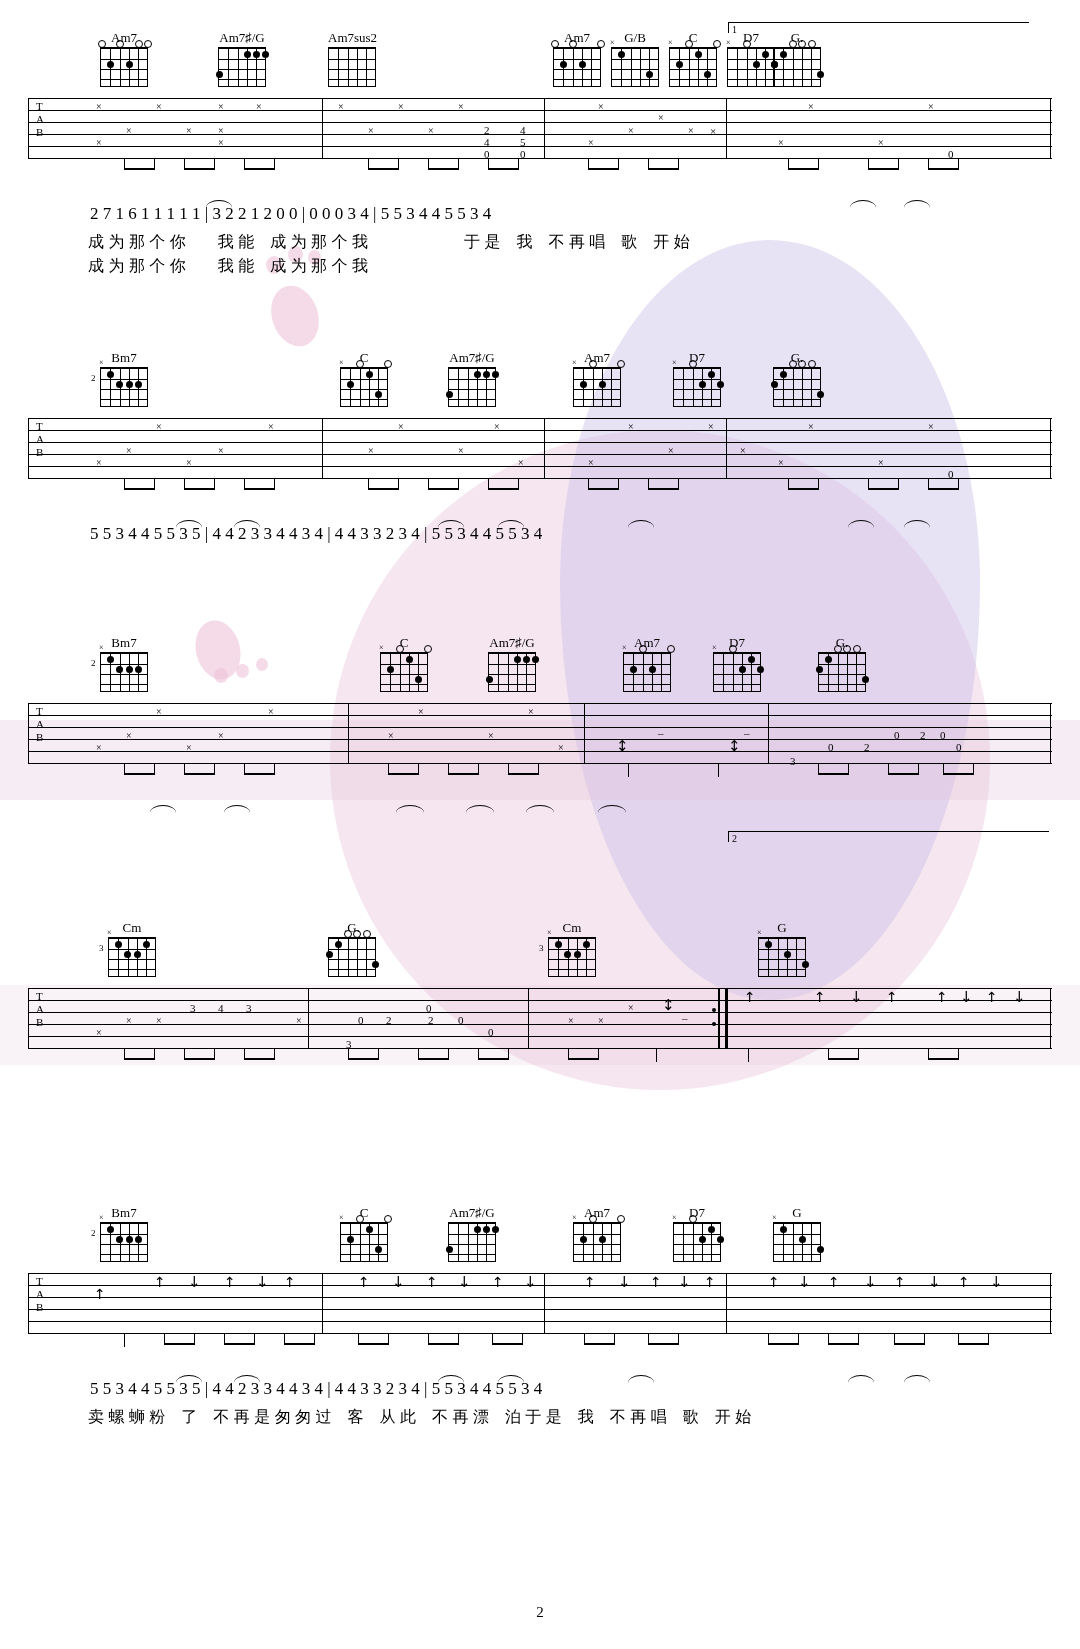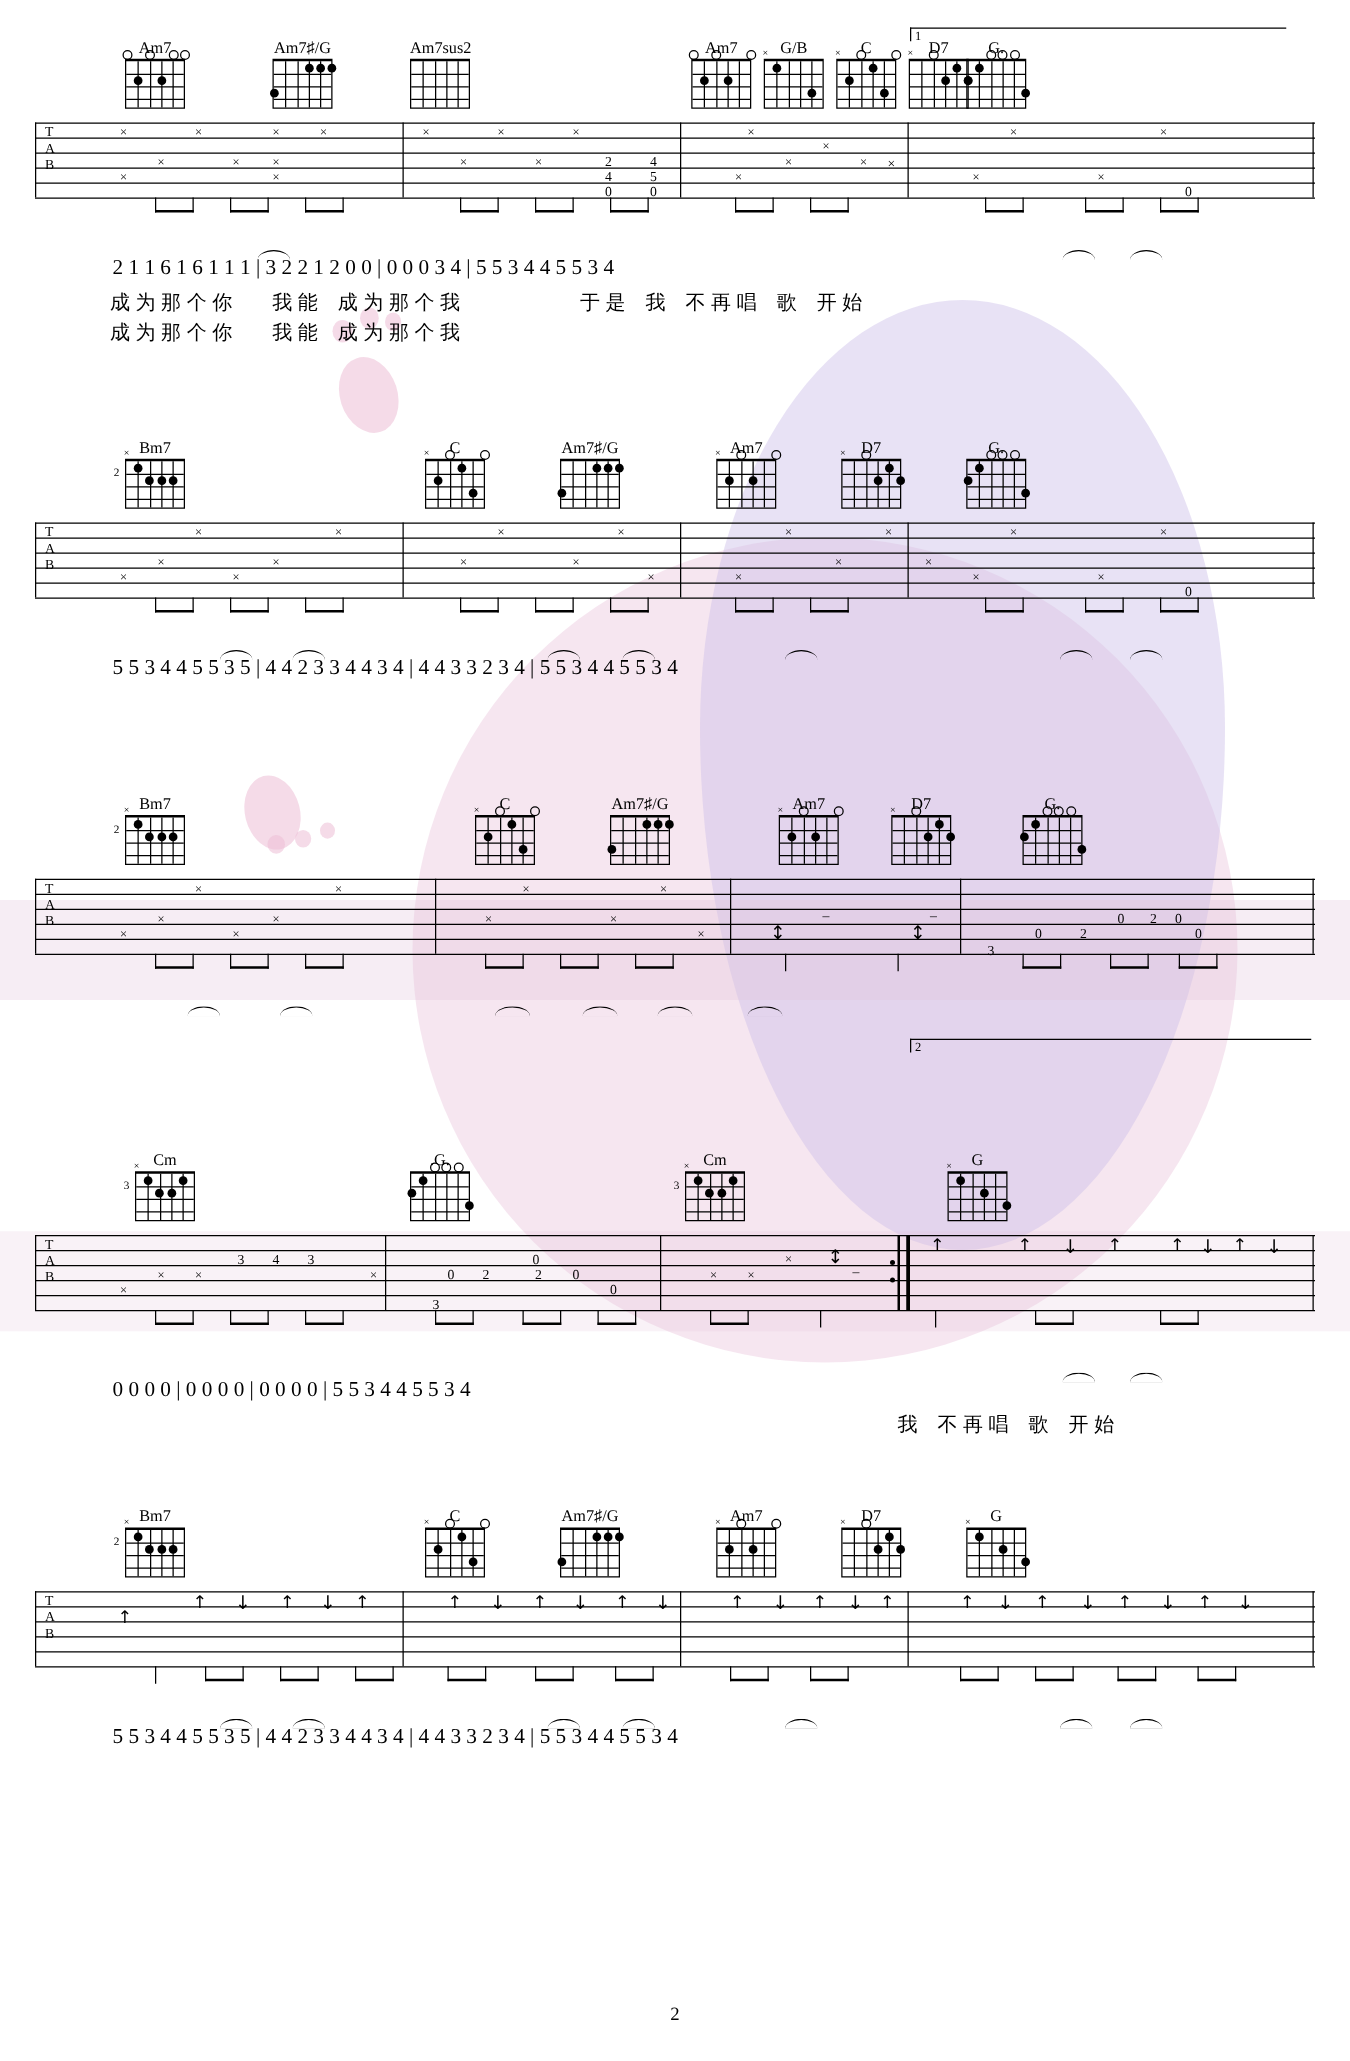--- a/index.html
+++ b/index.html
@@ -307,21 +307,21 @@
       <div class="beam" style="left:760px;top:70px;width:31px"></div>
       <div class="stem" style="left:840px;top:60px;height:12px"></div>
         <div class="stem" style="left:870px;top:60px;height:12px"></div>
       <div class="beam" style="left:840px;top:70px;width:31px"></div>
       <div class="stem" style="left:900px;top:60px;height:12px"></div>
         <div class="stem" style="left:930px;top:60px;height:12px"></div>
       <div class="beam" style="left:900px;top:70px;width:31px"></div>
     </div>
 
     <div class="lyr" style="margin-top:32px;">
-      <div class="jianpu" style="left:62px;top:0">2 1 1 6 1 6   1 1 1 | 3 2 2 1 2 0   0  |  0  0  0  3 4 | 5  5 3 4 4 5 5 3 4</div>
+      <div class="jianpu" style="left:62px;top:0">2 7 1 6 1 1   1 1 1 | 3 2 2 1 2 0   0  |  0  0  0  3 4 | 5  5 3 4 4 5 5 3 4</div>
       <div class="lyric" style="left:60px;top:28px">成 为 那 个 你　　我 能　成 为 那 个 我　　　　　　于 是　我　不 再 唱　歌　开 始</div>
       <div class="lyric" style="left:60px;top:52px">成 为 那 个 你　　我 能　成 为 那 个 我</div>
       <div class="tie" style="left:178px;top:-4px;width:26px"></div>
       <div class="tie" style="left:822px;top:-4px;width:26px"></div>
       <div class="tie" style="left:876px;top:-4px;width:26px"></div>
     </div>
   </div>
 
   <div class="sys" style="top:350px;">
     <div class="chords">
@@ -843,26 +843,20 @@
       <div class="stem" style="left:628px;top:60px;height:14px"></div>
       <div class="stem" style="left:720px;top:60px;height:14px"></div>
       <div class="stem" style="left:800px;top:60px;height:12px"></div>
         <div class="stem" style="left:830px;top:60px;height:12px"></div>
       <div class="beam" style="left:800px;top:70px;width:31px"></div>
       <div class="stem" style="left:900px;top:60px;height:12px"></div>
         <div class="stem" style="left:930px;top:60px;height:12px"></div>
       <div class="beam" style="left:900px;top:70px;width:31px"></div>
     </div>
 
-    <div class="lyr" style="margin-top:40px;">
-      <div class="jianpu" style="left:62px;top:0">0  0  0  0 | 0  0  0  0 | 0  0  0  0 | 5  5 3 4 4 5 5 3 4</div>
-      <div class="lyric" style="left:690px;top:28px">我　不 再 唱　歌　开 始</div>
-      <div class="tie" style="left:822px;top:-4px;width:26px"></div>
-      <div class="tie" style="left:876px;top:-4px;width:26px"></div>
-    </div>
   </div>
 
   <div class="sys" style="top:1205px;">
     <div class="chords">
       <div class="chord" style="left:72px;">
         <div class="cname">Bm7</div>
         <div class="grid">
           <div class="fretno">2</div>
           <div class="v" style="left:9px"></div>
             <div class="v" style="left:19px"></div>
@@ -1037,20 +1031,21 @@
       <div class="stem" style="left:866px;top:60px;height:12px"></div>
         <div class="stem" style="left:896px;top:60px;height:12px"></div>
       <div class="beam" style="left:866px;top:70px;width:31px"></div>
       <div class="stem" style="left:930px;top:60px;height:12px"></div>
         <div class="stem" style="left:960px;top:60px;height:12px"></div>
       <div class="beam" style="left:930px;top:70px;width:31px"></div>
     </div>
 
     <div class="lyr" style="margin-top:32px;">
       <div class="jianpu" style="left:62px;top:0">5  5 3 4 4 5 5 3 5 | 4  4 2 3 3 4 4 3 4 | 4  4 3 3 2 3 4 | 5  5 3 4 4 5 5 3 4</div>
+      <div class="lyric" style="left:60px;top:28px">卖 螺 蛳 粉　了　不 再 是 匆 匆 过　客　从 此　不 再 漂　泊 于 是　我　不 再 唱　歌　开 始</div>
       <div class="tie" style="left:148px;top:-4px;width:26px"></div>
       <div class="tie" style="left:206px;top:-4px;width:26px"></div>
       <div class="tie" style="left:410px;top:-4px;width:26px"></div>
       <div class="tie" style="left:470px;top:-4px;width:26px"></div>
       <div class="tie" style="left:600px;top:-4px;width:26px"></div>
       <div class="tie" style="left:820px;top:-4px;width:26px"></div>
       <div class="tie" style="left:876px;top:-4px;width:26px"></div>
     </div>
   </div>
 

